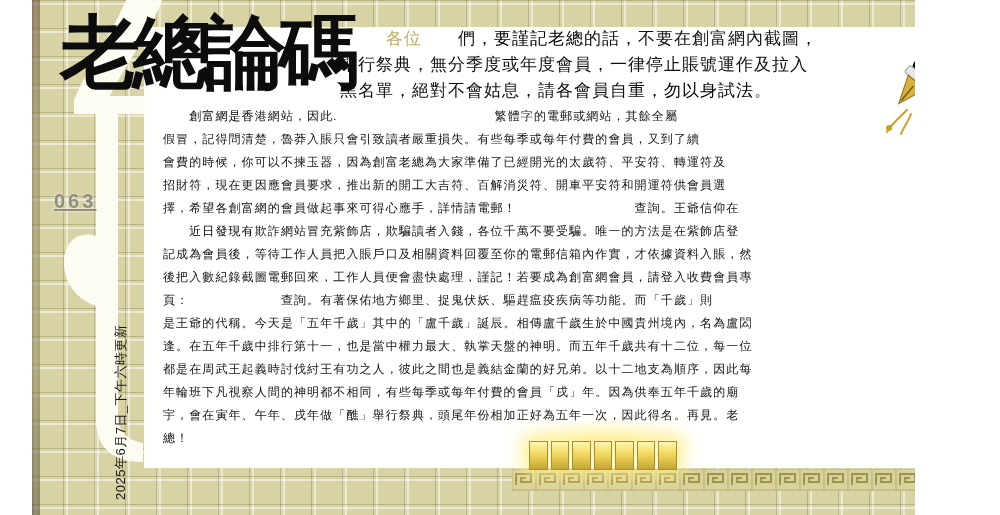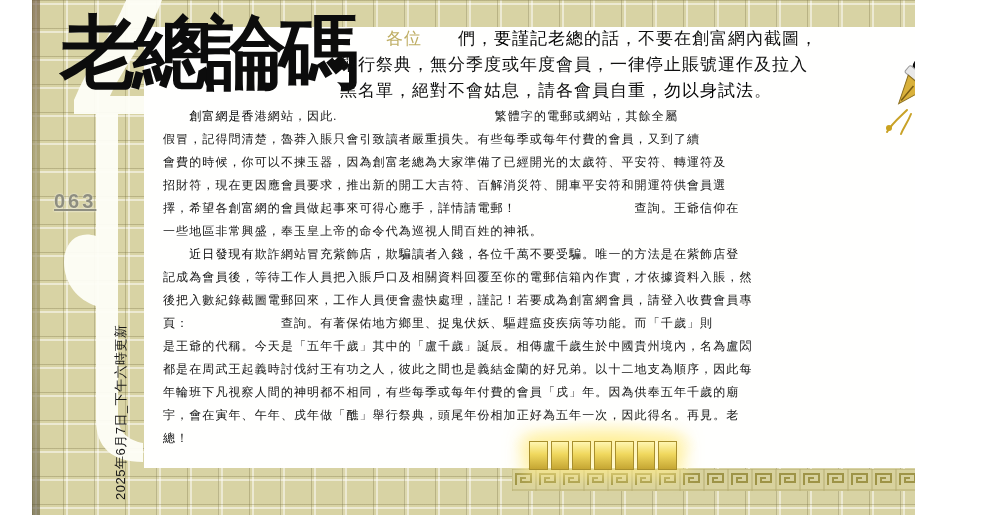--- a/index.html
+++ b/index.html
@@ -112,26 +112,26 @@
       <div class="text-line"><span>舉行祭典，無分季度或年度會員，一律停止賬號運作及拉入</span></div>
       <div class="text-line"><span>黑名單，絕對不會姑息，請各會員自重，</span><span class="bold">勿以身試法</span><span>。</span></div>
     </div>
 
   <div class="body-block">
       <div class="text-line"><span>　　</span><span class="bold">創富網是香</span><span>港網站，因此.　　　　　　　　　　　　繁體字的電郵或網站，其餘全屬</span></div>
       <div class="text-line"><span>假冒，記得問清楚，魯莽入賬只會引致讀者嚴重損失。有些每季或每年付費的會員，又到了續</span></div>
       <div class="text-line"><span>會費的時候，你可以不揀玉器，因為創富老總為大家準備了已經開光的太歲符、平安符、轉運符及</span></div>
       <div class="text-line"><span>招財符，現在更因應會員要求，推出新的開工大吉符、百解消災符、開車平安符和開運符供會員選</span></div>
       <div class="text-line"><span>擇，希望各創富網的會員做起事來可得心應手，詳情請電郵！　　　　　　　　　查詢。王爺信仰在</span></div>
-      <div class="text-line"><span>一些地區非常興盛，奉玉皇上帝的命令代為巡視人間百姓的神祇。</span></div>
       <div class="text-line"><span>　　</span><span class="bold">近日發現有</span><span>欺詐網站冒充紫飾店，欺騙讀者入錢，各位千萬不要受騙。唯一的方法是在紫飾店登</span></div>
       <div class="text-line"><span>記成為會員後，等待工作人員把入賬戶口及相關資料回覆至你的電郵信箱內作實，才依據資料入賬，然</span></div>
       <div class="text-line"><span>後把入數紀錄截圖電郵回來，工作人員便會盡快處理，謹記！若要成為創富網會員，請登入收費會員專</span></div>
       <div class="text-line"><span>頁：　　　　　　　查詢。有著保佑地方鄉里、捉鬼伏妖、驅趕瘟疫疾病等功能。而「千歲」則</span></div>
       <div class="text-line"><span>是王爺的代稱。今天是「五年千歲」其中的「盧千歲」誕辰。相傳盧千歲生於中國貴州境內，名為盧閦</span></div>
+      <div class="text-line"><span>逢。在五年千歲中排行第十一，也是當中權力最大、執掌天盤的神明。而五年千歲共有十二位，每一位</span></div>
       <div class="text-line"><span>都是在周武王起義時討伐紂王有功之人，彼此之間也是義結金蘭的好兄弟。以十二地支為順序，因此每</span></div>
       <div class="text-line"><span>年輪班下凡視察人間的神明都不相同，有些每季或每年付費的會員「戌」年。因為供奉五年千歲的廟</span></div>
       <div class="text-line"><span>宇，會在寅年、午年、戌年做「醮」舉行祭典，頭尾年份相加正好為五年一次，因此得名。再見。老</span></div>
       <div class="text-line"><span>總！</span></div>
     </div>
 
   <div class="pen-wrap">
     <svg width="104" height="124" viewBox="0 0 104 124">
       <g transform="rotate(40 52 55)">
         <rect x="36" y="-6" width="30" height="74" rx="10" fill="#0b0b0b"></rect>

